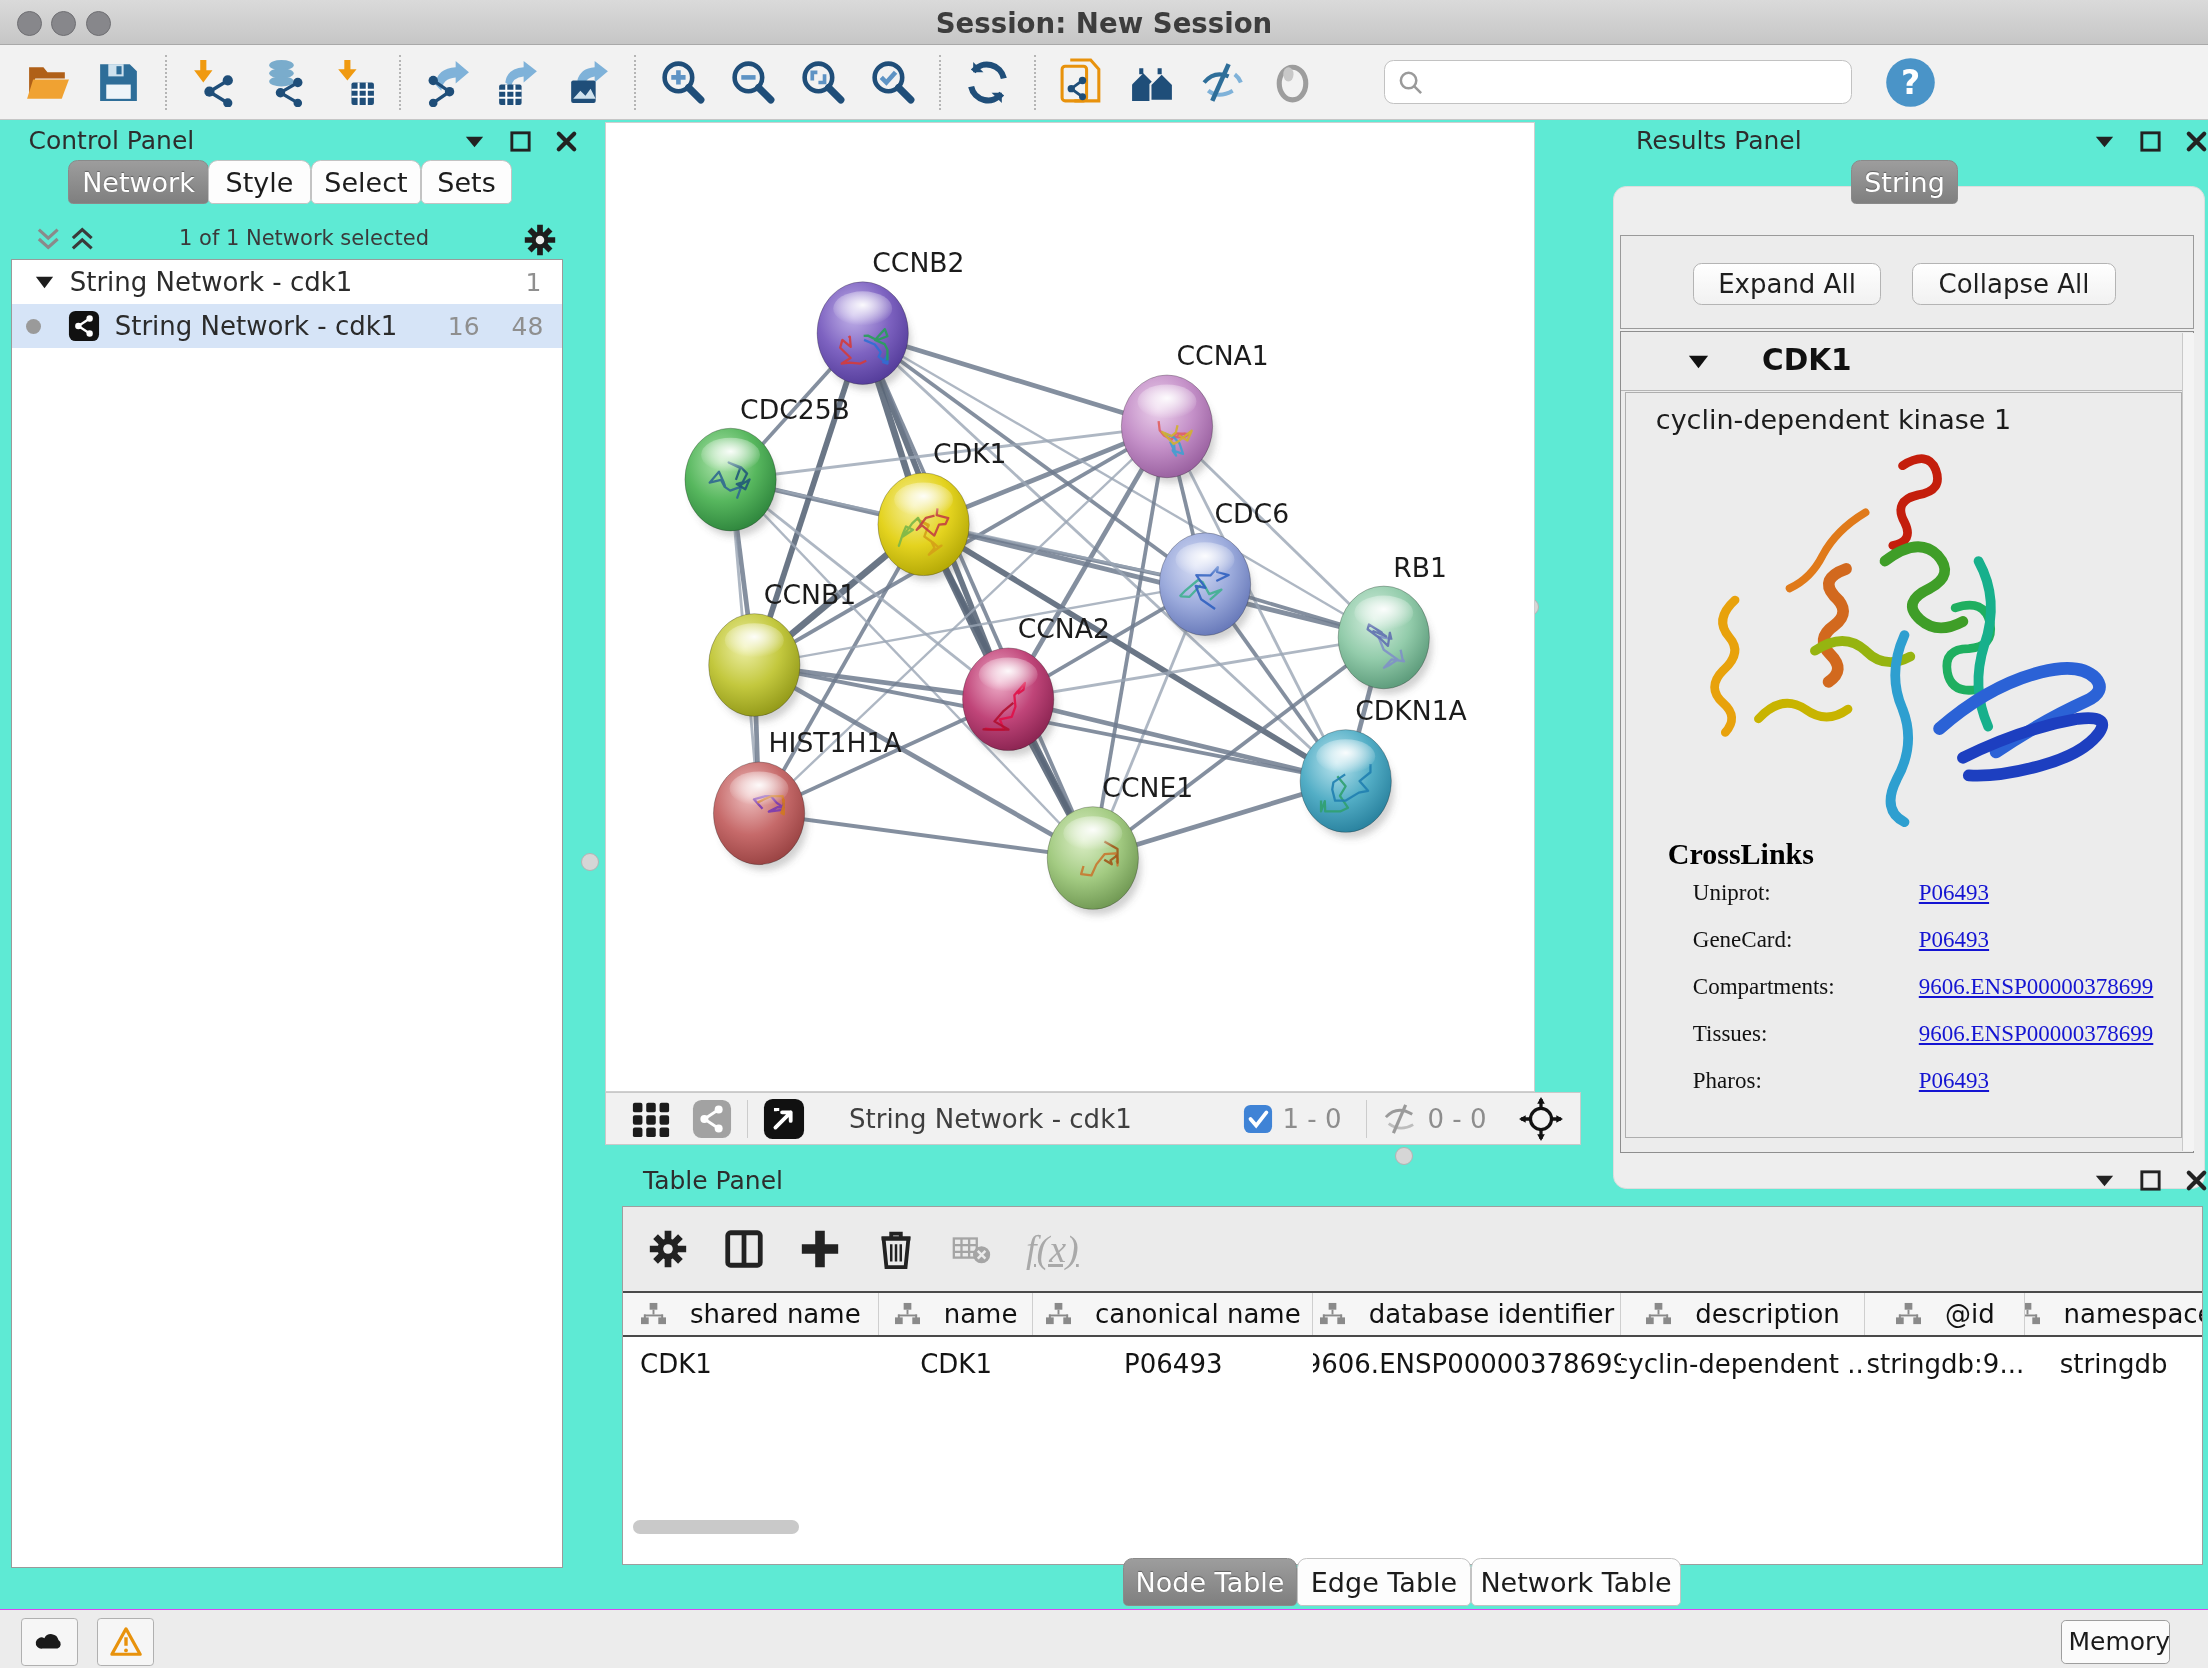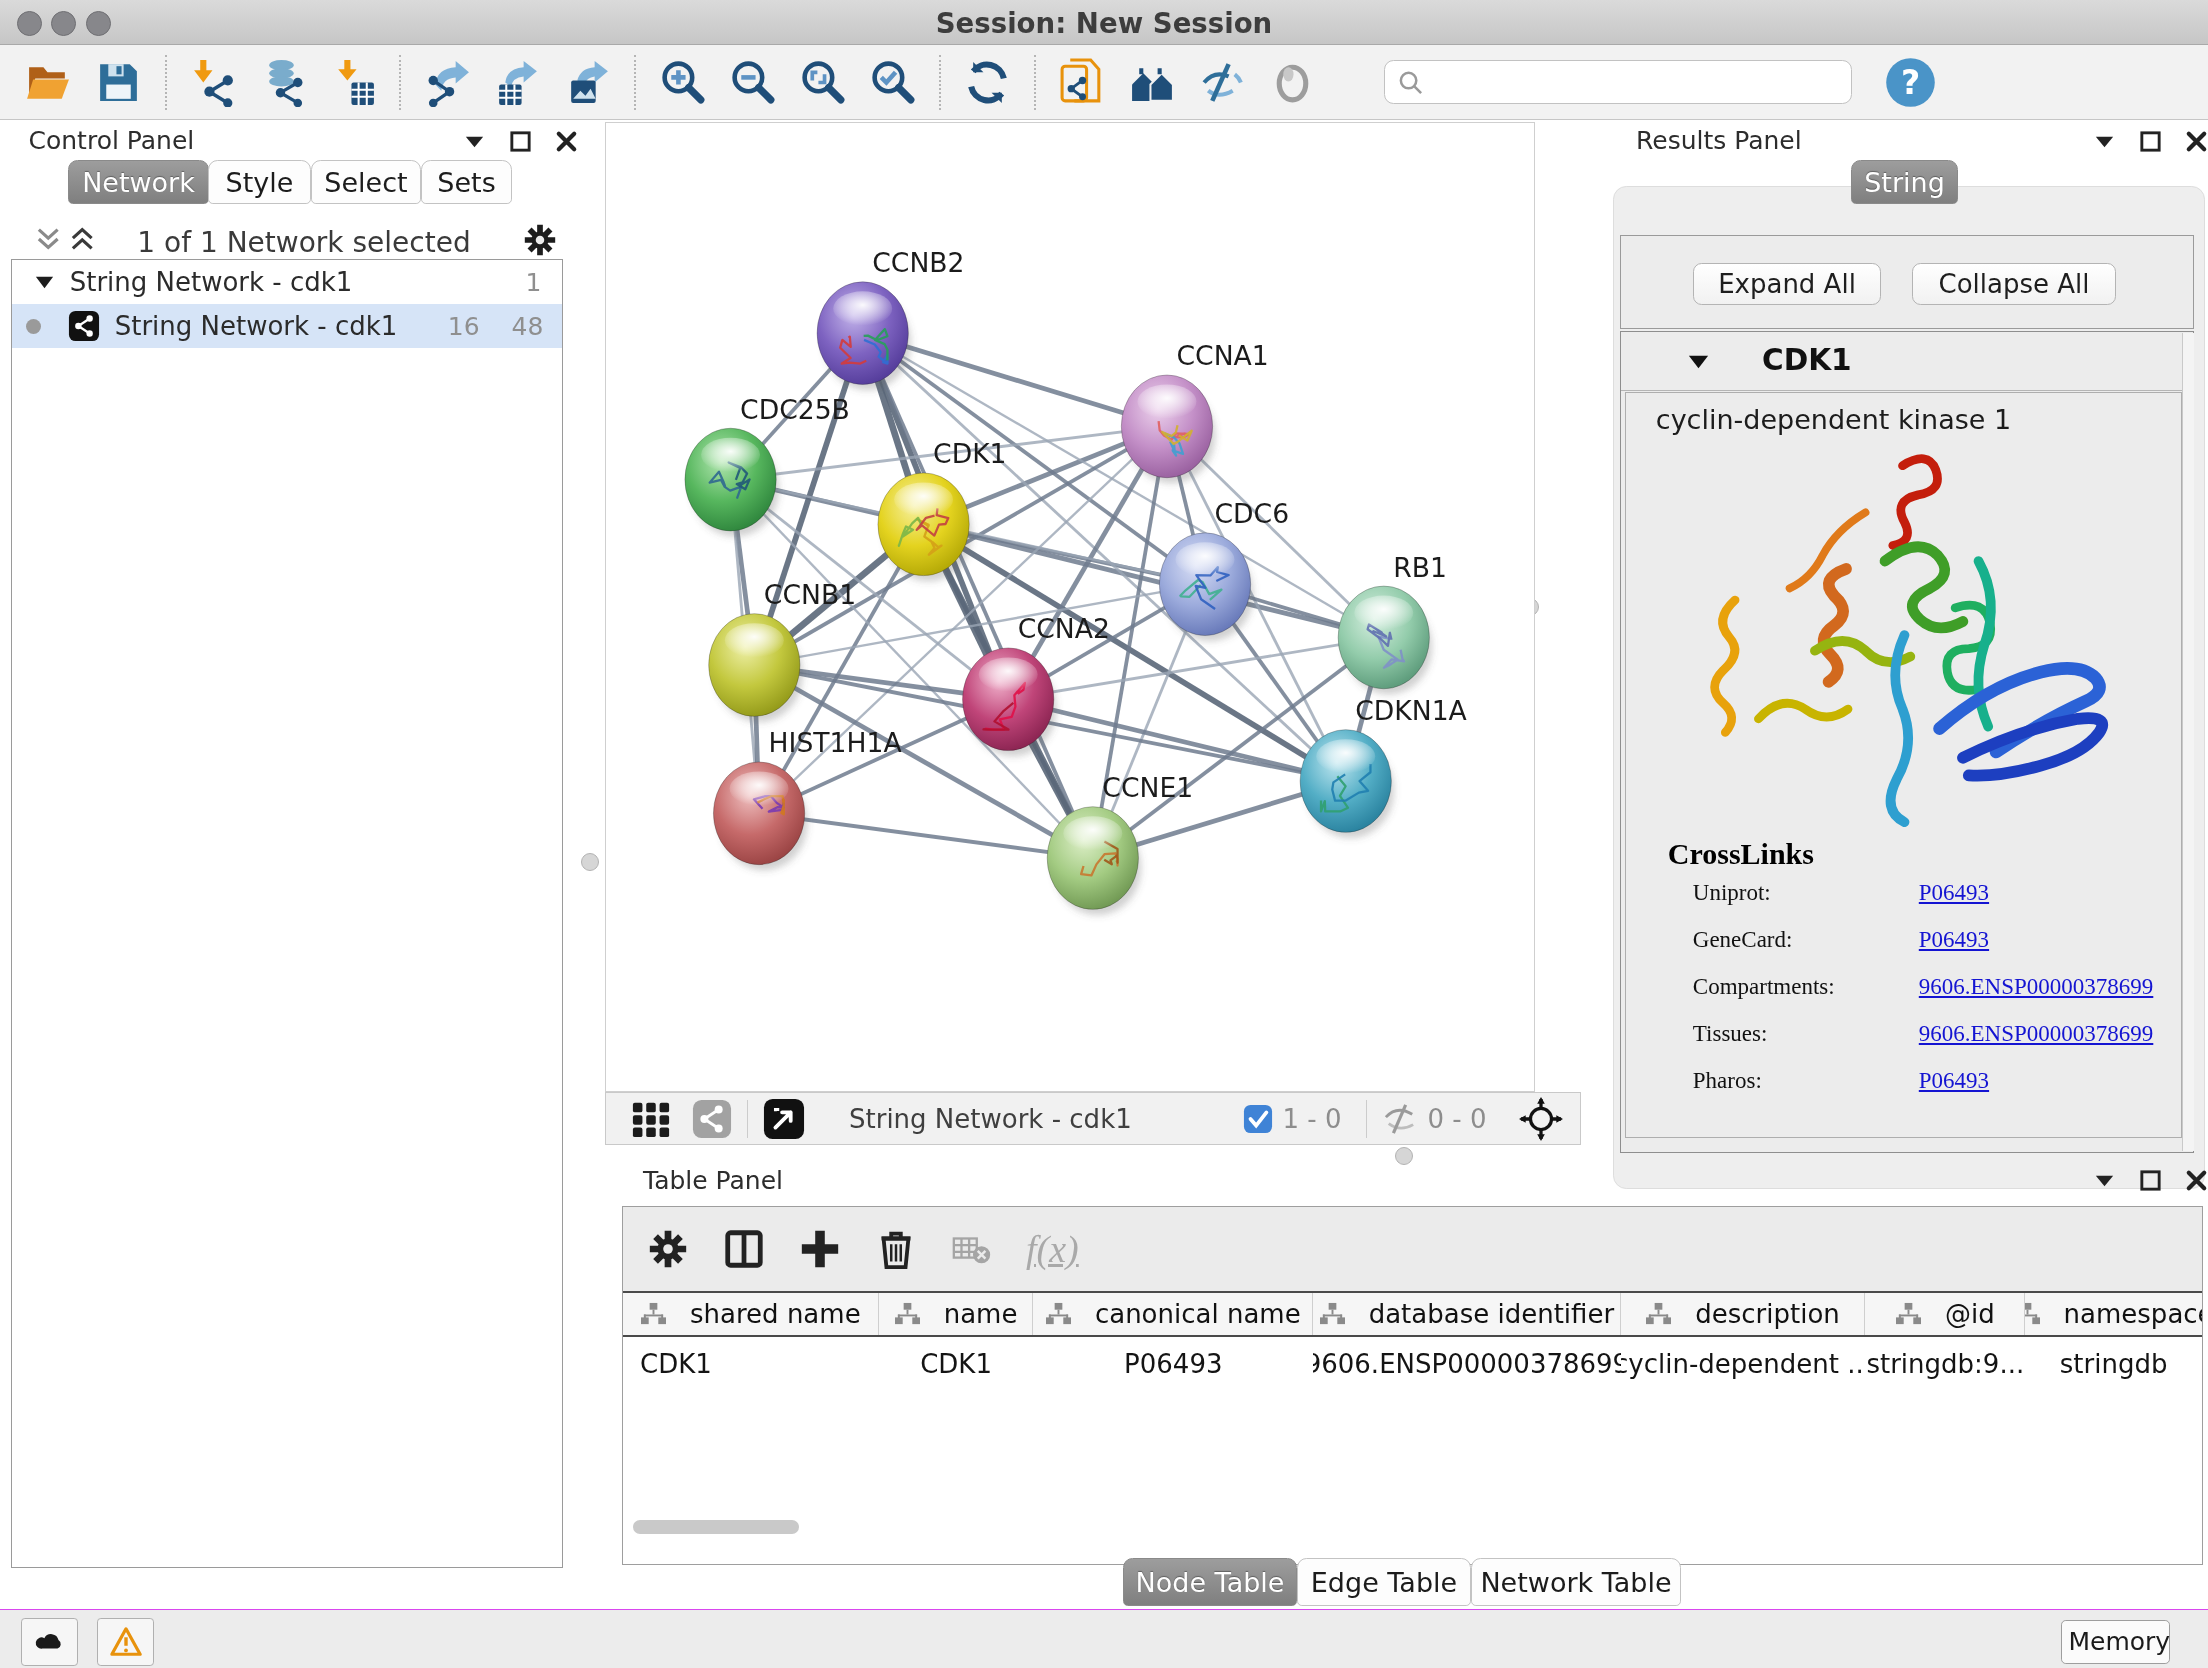--- a/index.html
+++ b/index.html
@@ -1,16 +1,16 @@
 <!DOCTYPE html>
 <html style="font-size:15px"><head>
 <meta charset="utf-8">
 <style>
   html,body{margin:0;padding:0;background:#ececec;}
-  .app{position:relative;width:2208px;height:1668px;background:#ffffff;
+  .app{position:relative;width:2208px;height:1668px;background:#5eead4;
        font-family:"DejaVu Sans","Liberation Sans",sans-serif;color:#2b2b2b;overflow:hidden;}
   
   .titlebar{position:absolute;left:0;top:0;width:2208px;height:44px;
             background:linear-gradient(#dadada,#c6c6c6);border-bottom:1px solid #a9a9a9;}
   .tl{position:absolute;top:10.5px;width:23px;height:23px;border-radius:50%;
       background:#87878b;border:1px solid #6f6f73;}
   .win-title{position:absolute;left:0;right:0;top:6.7px;text-align:center;font-size:27.6px;
              font-weight:bold;color:#3d3d3d;}
   
   .toolbar{position:absolute;left:0;top:45px;width:2208px;height:75px;background:#f2f2f2;
@@ -25,21 +25,21 @@
   
   .panel-title{position:absolute;font-size:25px;color:#2d2d2d;}
   .winbtns{position:absolute;display:flex;gap:21px;align-items:center;}
   .winbtns svg{width:25px;height:25px;display:block;}
   .tab{position:absolute;height:44px;box-sizing:border-box;border:1px solid #c3c3c3;background:#fdfdfd;
        border-radius:9.5px 9.5px 4.8px 4.8px;display:flex;align-items:center;justify-content:center;
        font-size:27px;color:#1c1c1c;}
   .tab.sel{background:linear-gradient(#9d9d9d,#7f7f7f);color:#fff;border-color:#8a8a8a;
            text-shadow:0 -1px 1px rgba(0,0,0,.35);}
   
-  .cp-status{position:absolute;font-size:28px;color:#3a3a3a;}
+  .cp-status{position:absolute;font-size:21px;color:#3a3a3a;}
   .treebox{position:absolute;left:11.4px;top:259px;width:552px;height:1309px;background:#fff;
            border:1.9px solid #9a9a9a;box-sizing:border-box;}
   .trow{position:relative;height:44px;display:flex;align-items:center;font-size:26px;}
   .trow .cnt{color:#8f8f8f;font-size:25px;}
   .trow.sel{background:#d6e4f7;}
   
   .canvas{position:absolute;left:605px;top:122px;width:930px;height:970px;background:#ffffff;
           border:1px solid #cfcfcf;box-sizing:border-box;}
   .net-toolbar{position:absolute;left:605px;top:1092px;width:976px;height:53px;background:#f1f1f1;
                border:1px solid #c9c9c9;box-sizing:border-box;display:flex;align-items:center;}

